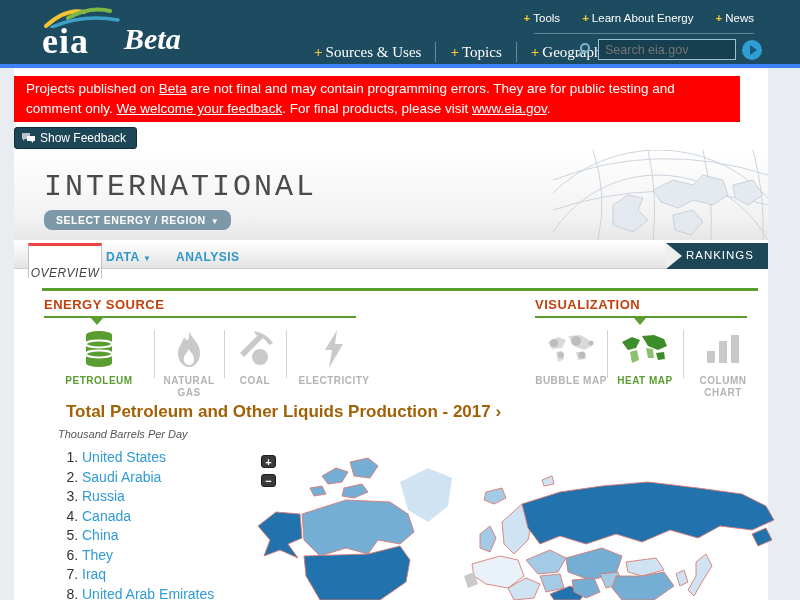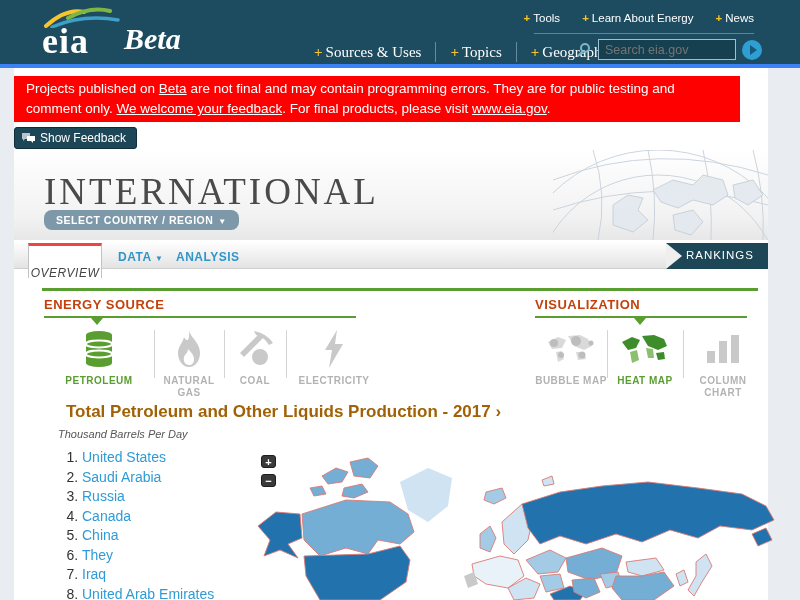--- a/index.html
+++ b/index.html
@@ -81,21 +81,21 @@
 
   
   .hero {
     position:absolute; left:0; top:150px; width:754px; height:90px;
     background:linear-gradient(to bottom, #ffffff 0%, #f2f2f2 75%, #e7e7e7 100%);
     overflow:hidden;
   }
   .globe-art { position:absolute; right:0; top:0; opacity:0.9; }
   .hero-title {
     position:absolute; left:30px; top:20px;
-    font-family:Liberation Serif, serif; font-size:37px; color:#4a4a4a;
+    font-family:Liberation Mono, monospace; font-size:30px; color:#4a4a4a;
     letter-spacing:3px;
   }
   .select-country-btn {
     position:absolute; left:30px; top:60px;
     background:#7d98a9; color:#ffffff; border:none; border-radius:8px;
     font-size:10.5px; font-weight:bold; letter-spacing:0.5px;
     padding:4px 12px; cursor:pointer; font-family:"Liberation Sans", sans-serif;
   }
   .select-caret { font-size:8px; margin-left:5px; }
 
@@ -109,21 +109,21 @@
     position:absolute; left:14px; top:243px; width:74px; height:35px;
     background:#ffffff; border-top:3px solid #ef4444;
     border-left:1px solid #c2c2c2; border-right:1px solid #c2c2c2;
     font-size:12px; color:#444444; text-align:center; padding-top:20px;
     letter-spacing:0.5px; cursor:pointer; z-index:5;font-style:italic;
   }
   .tab-link {
     position:absolute; top:250px; font-size:12px; font-weight:bold;
     color:#3096c8; letter-spacing:0.5px; cursor:pointer;
   }
-  .tab-data { left:104px; }
+  .tab-data { left:92px; }
   .tab-analysis { left:162px;text-align:center; }
   .tab-caret { font-size:8px; }
   .rankings-band {
     position:absolute; left:652px; top:243px; width:102px; height:26px;
     background:#1d4657; color:#ffffff; font-size:11.5px; letter-spacing:1px;
     text-align:right; padding:6px 14px 0 0; cursor:pointer;
   }
   .rankings-arrow {
     position:absolute; left:652px; top:243px;
     border-left:16px solid #efefef;
@@ -251,21 +251,21 @@
       </g>
       <g fill="#e3e9ef" stroke="#b9c5d1" stroke-width="0.8">
         <path d="M60,55 L75,45 L90,48 L85,60 L95,70 L80,82 L60,75 Z"></path>
         <path d="M100,40 L120,30 L140,35 L150,25 L170,30 L175,45 L160,55 L140,50 L125,58 L108,52 Z"></path>
         <path d="M120,65 L140,60 L150,72 L138,85 L122,80 Z"></path>
         <path d="M180,35 L200,30 L210,45 L195,55 L182,48 Z"></path>
       </g>
     </svg>
     <div class="hero-title">INTERNATIONAL</div>
     <button class="select-country-btn">
-      <span>SELECT COUNTRY / REGION</span><span class="select-caret">▼</span>
+      <span>SELECT ENERGY / REGION</span><span class="select-caret">▼</span>
     </button>
   </div>
 
   <div class="tabbar"></div>
   <div class="tab-overview" style="left:14px;">OVERVIEW</div>
   <span class="tab-link tab-data"><span>DATA</span> <span class="tab-caret">▼</span></span>
   <span class="tab-link tab-analysis">ANALYSIS</span>
   <div class="rankings-band">RANKINGS</div>
   <div class="rankings-arrow"></div>
 

